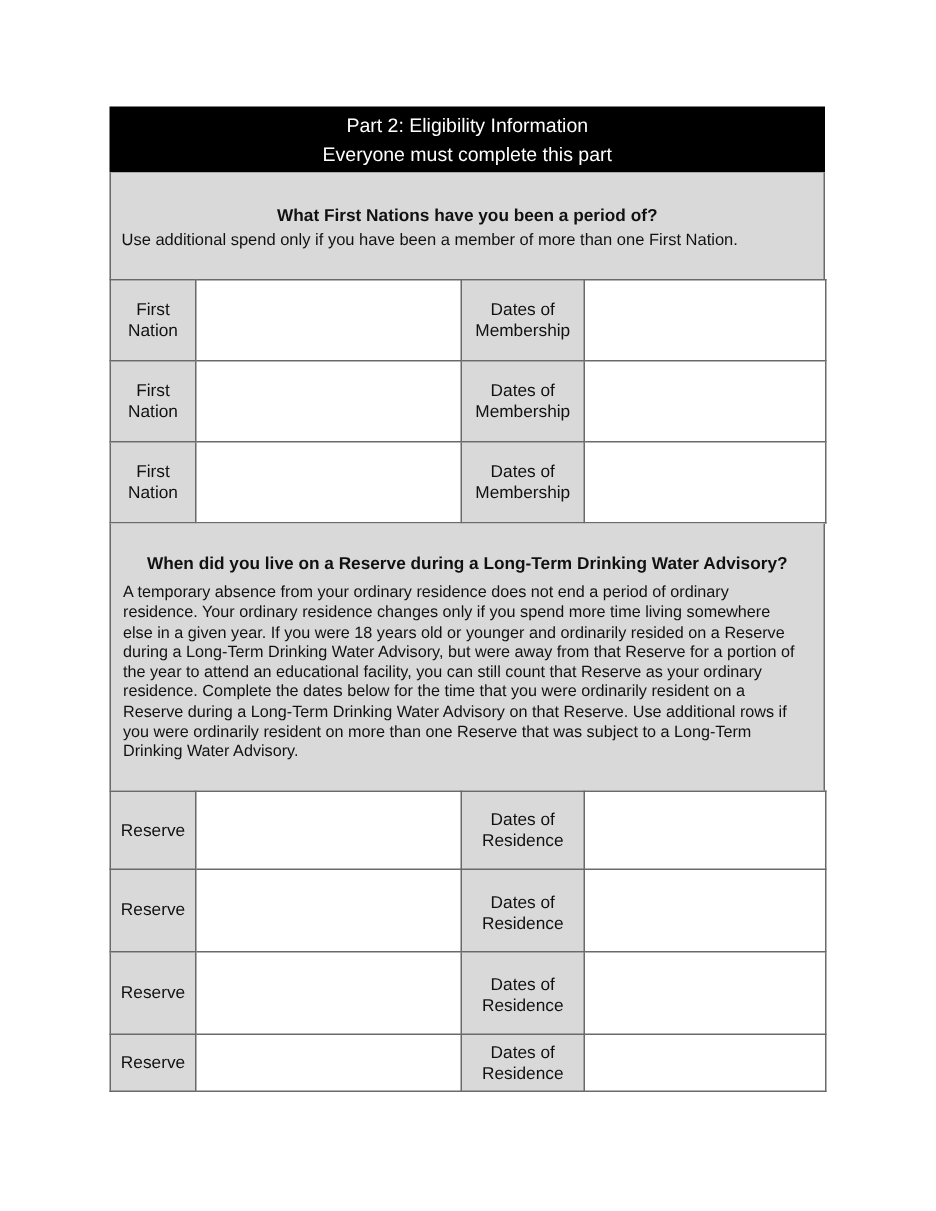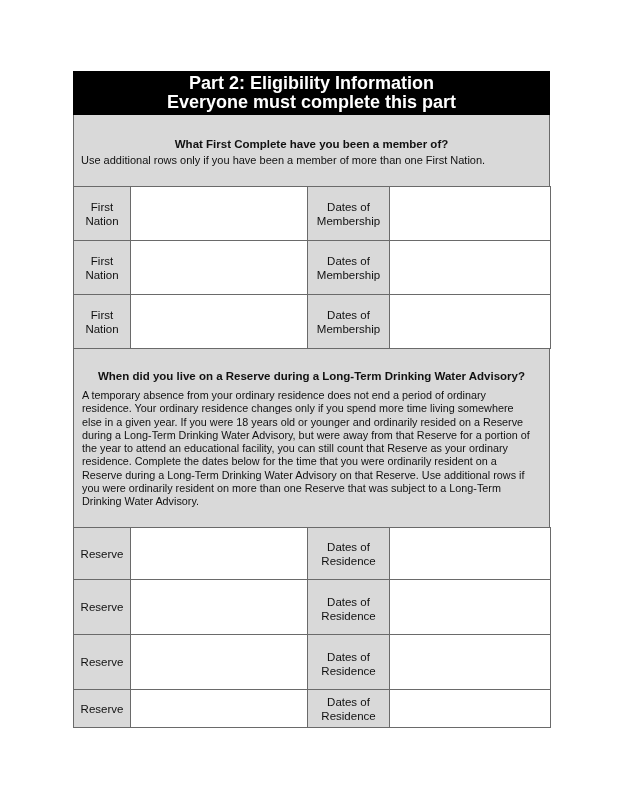--- a/index.html
+++ b/index.html
@@ -13,22 +13,22 @@
   .page {
     position: relative;
     width: 477px;
     margin: 71px 0 0 73px;
   }
   .part-header {
     width: 477px; height: 44px;
     background: #000000;
     color: #ffffff;
     text-align: center;
-    font-weight: bold;
-    font-size: 18px;
+    font-weight: normal;
+    font-size: 13px;
     line-height: 19px;
     padding-top: 3px;
   }
   .gray-section {
     width: 477px;
     background: #d9d9d9;
     border-left: 1px solid #6a6a6a;
     border-right: 1px solid #6a6a6a;
   }
   .gray-section.intro1 { height: 71px; padding-top: 22px; }
@@ -83,22 +83,22 @@
 <body>
 
 <div class="page">
 
   <div class="part-header">
     <div>Part 2: Eligibility Information</div>
     <div>Everyone must complete this part</div>
   </div>
 
   <div class="gray-section intro1">
-    <div class="section-title">What First Complete have you been a member of?</div>
-    <div class="section-subtitle">Use additional rows only if you have been a member of more than one First Nation.</div>
+    <div class="section-title">What First Nations have you been a period of?</div>
+    <div class="section-subtitle">Use additional spend only if you have been a member of more than one First Nation.</div>
   </div>
 
   <table class="form-table">
     <colgroup>
         <col class="c1">
         <col class="c2">
         <col class="c3">
         <col class="c4">
       </colgroup>
     <tbody>

